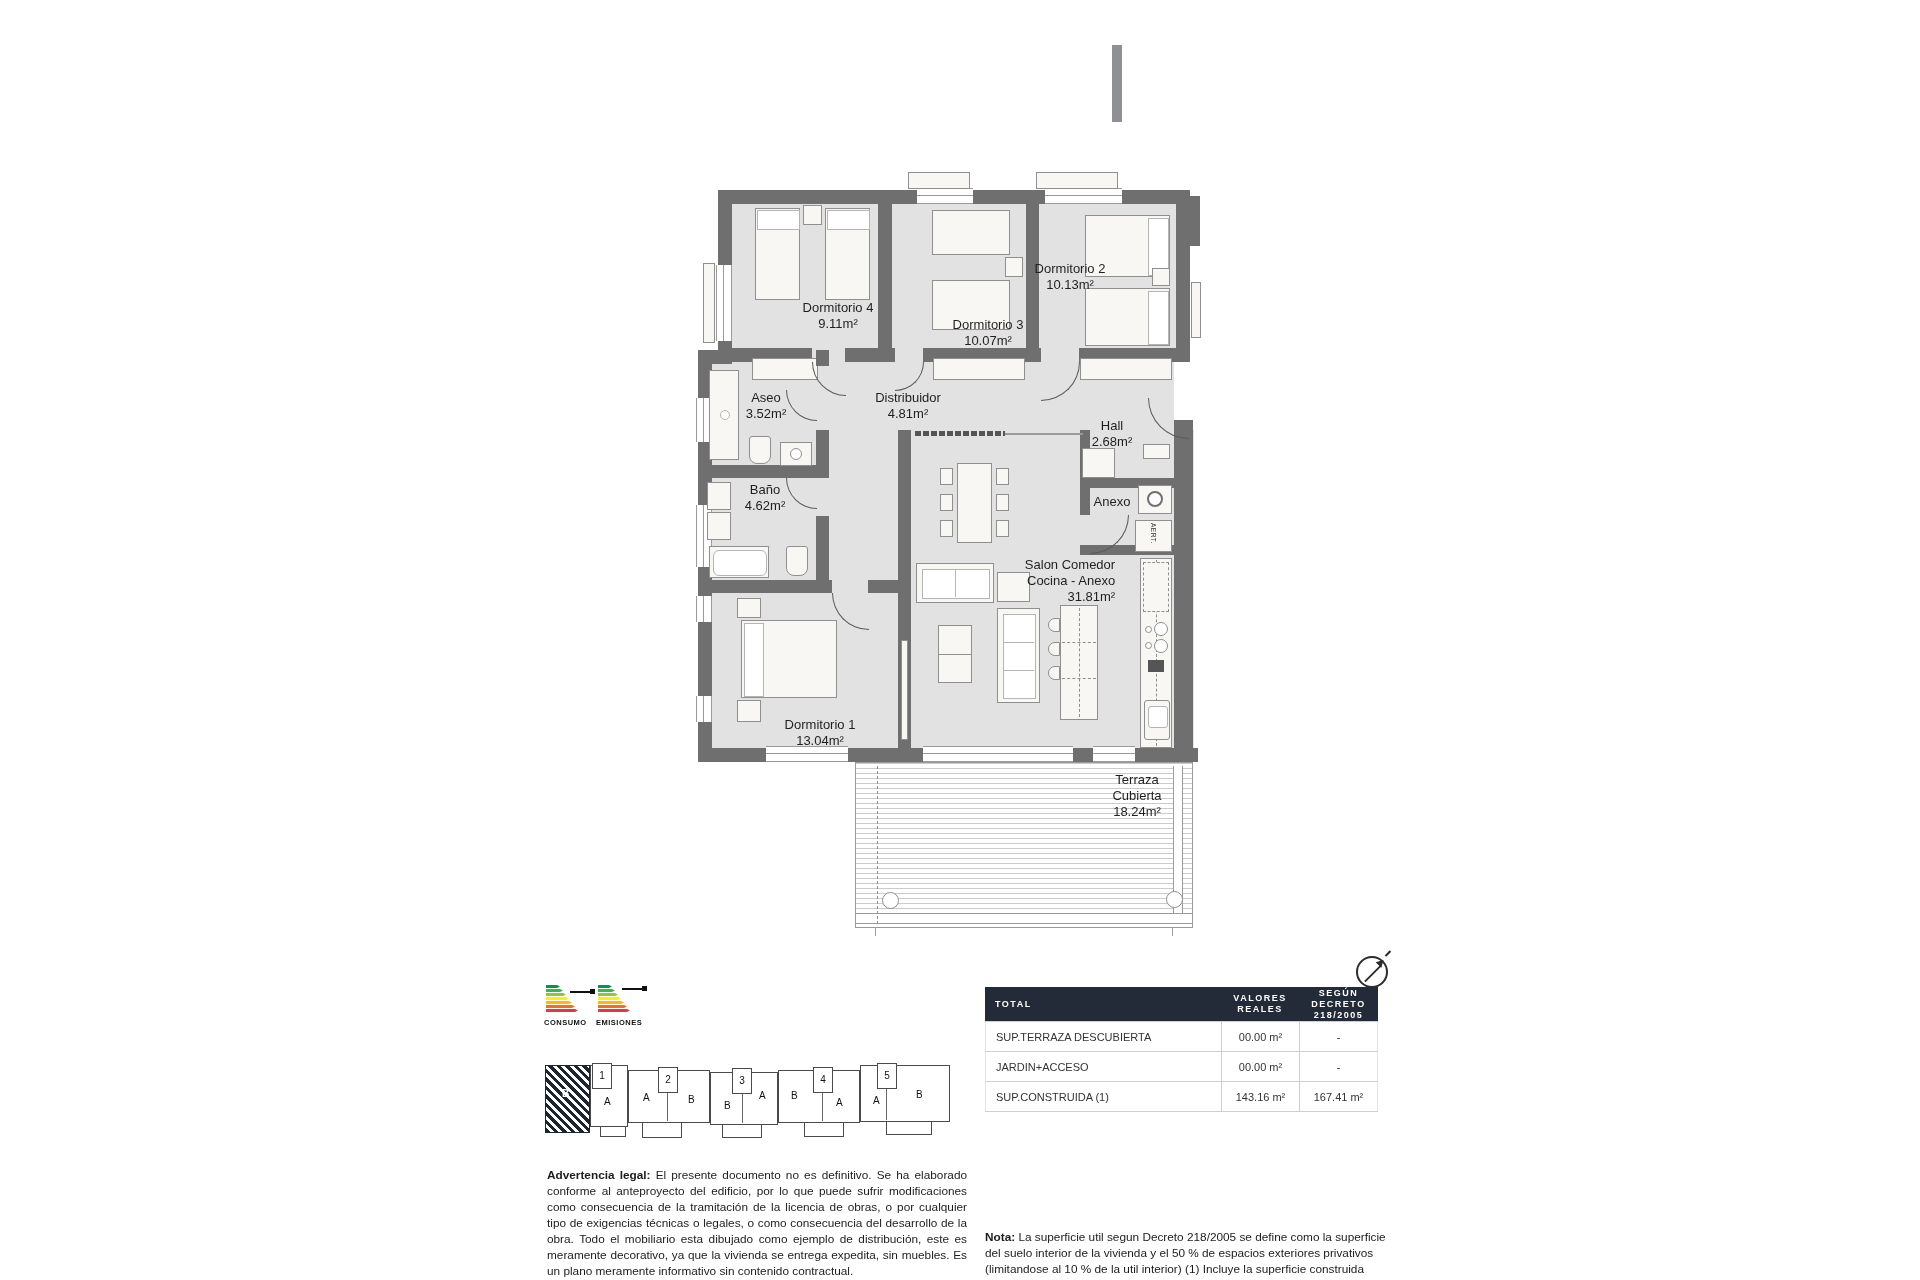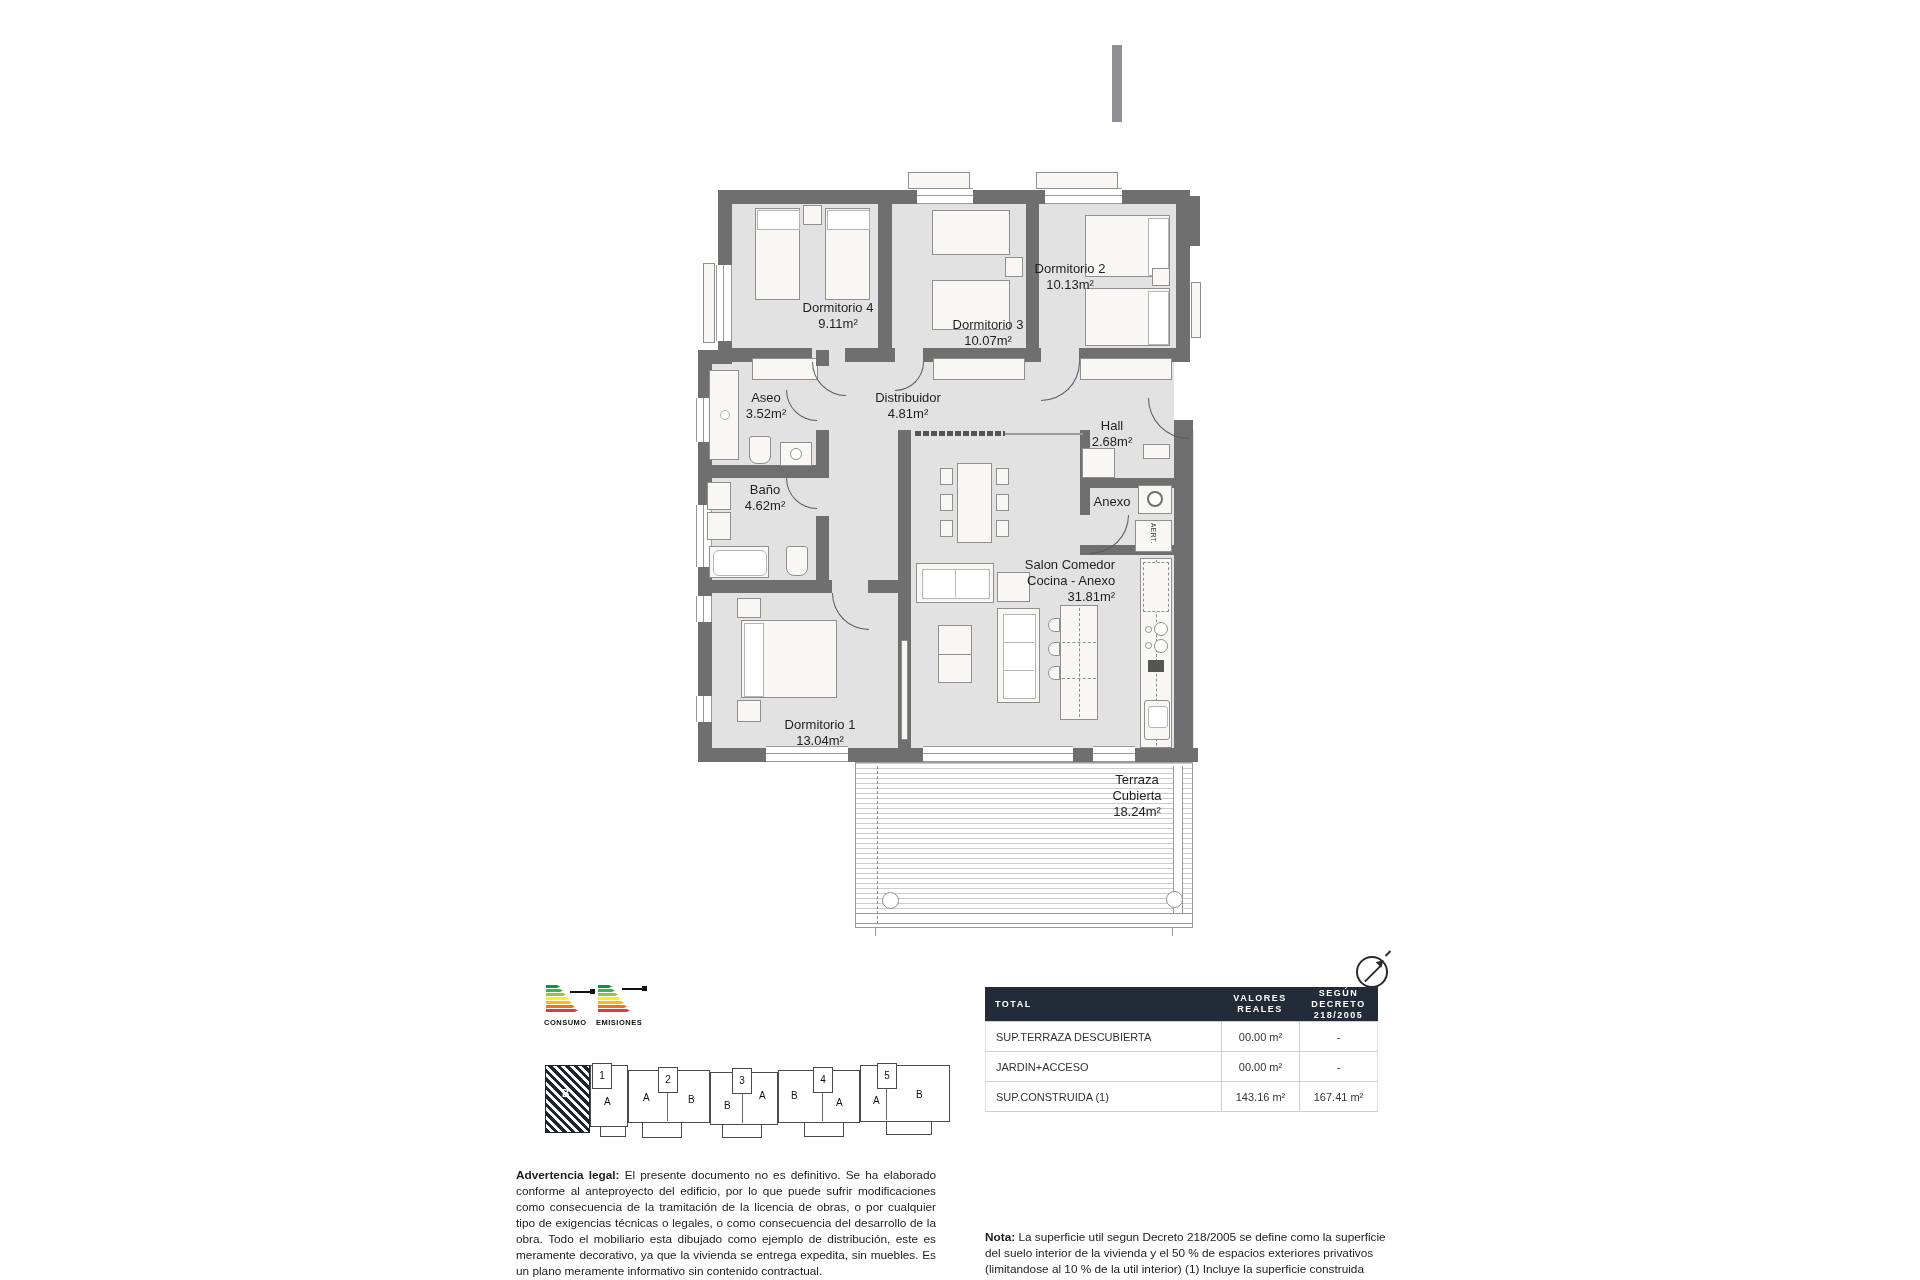--- a/index.html
+++ b/index.html
@@ -373,20 +373,20 @@
           <div style="">-</div>
         </div>
         <div class="row" style="">
           <div style="">SUP.CONSTRUIDA (1)</div>
           <div style="">143.16 m²</div>
           <div style="">167.41 m²</div>
         </div>
       </div>
   </div>
 
-  <div class="abs foot" style="left:516px;top:1167px;width:420px;">
+  <div class="abs foot" style="left:547px;top:1167px;width:420px;">
     <b>Advertencia legal:</b><span> El presente documento no es definitivo. Se ha elaborado conforme al anteproyecto del edificio, por lo que puede sufrir modificaciones como consecuencia de la tramitación de la licencia de obras, o por cualquier tipo de exigencias técnicas o legales, o como consecuencia del desarrollo de la obra. Todo el mobiliario esta dibujado como ejemplo de distribución, este es meramente decorativo, ya que la vivienda se entrega expedita, sin muebles. Es un plano meramente informativo sin contenido contractual.</span>
   </div>
   <div class="abs foot" style="left:985px;top:1229px;width:402px;text-align:left;">
     <b>Nota:</b><span> La superficie util segun Decreto 218/2005 se define como la superficie del suelo interior de la vivienda y el 50 % de espacios exteriores privativos (limitandose al 10 % de la util interior) (1) Incluye la superficie construida interior de las terrazas privativas y la parte proporcional de sus elementos comunes.</span>
   </div>
 
 </div>
 
 </body></html>

